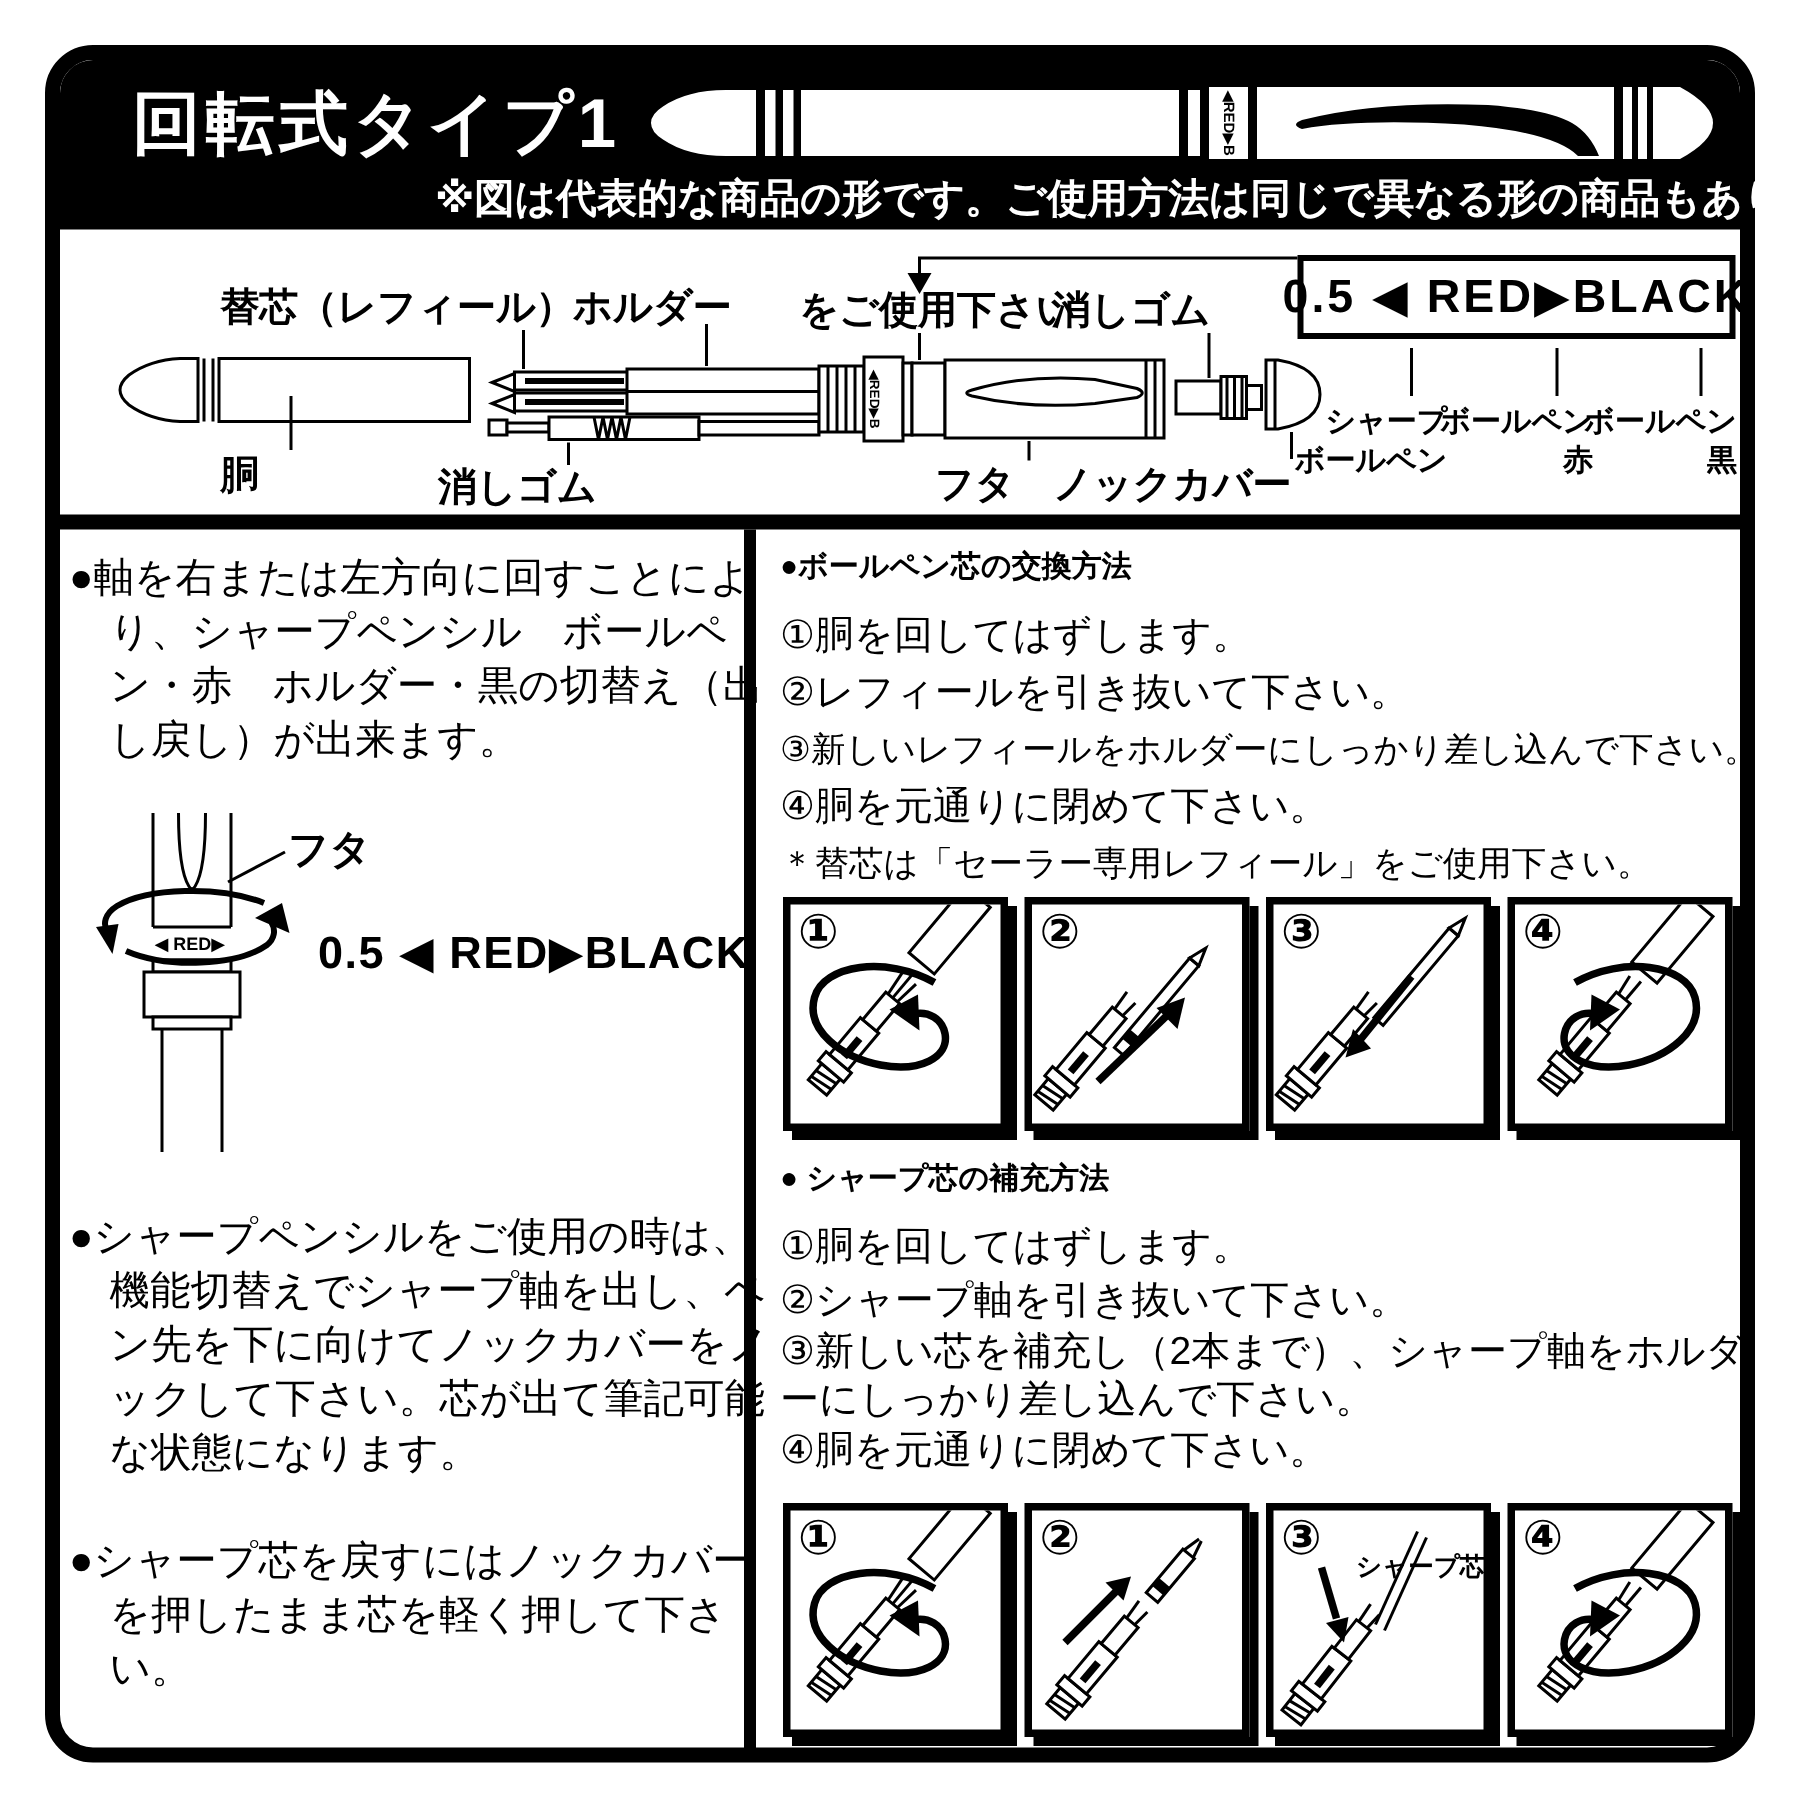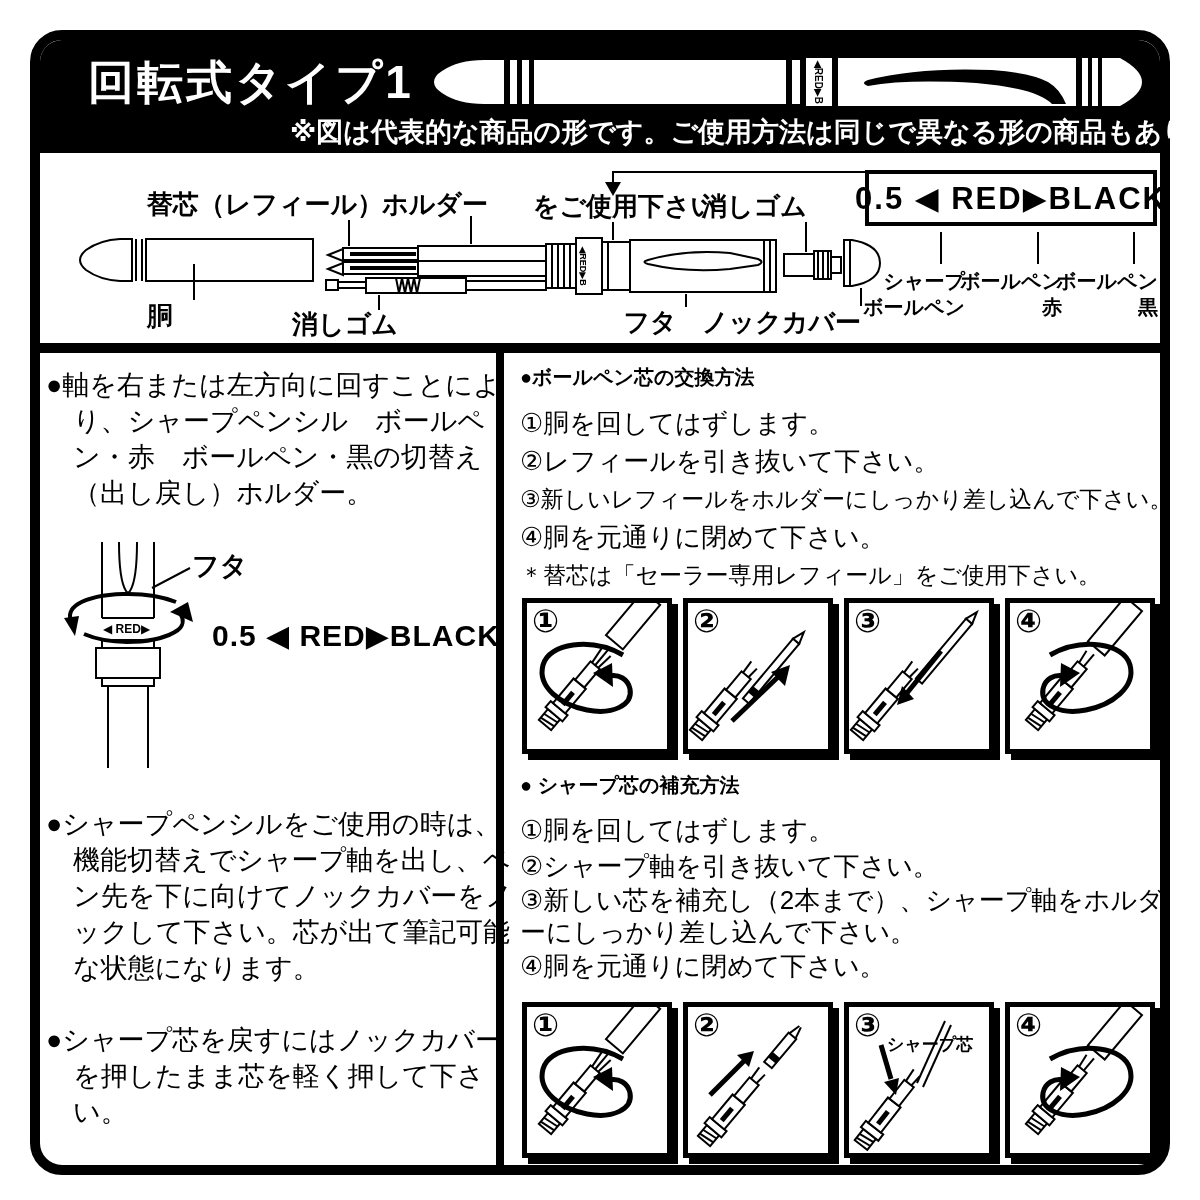--- a/index.html
+++ b/index.html
@@ -69,21 +69,21 @@
   .steps2{position:absolute;left:520px;width:650px;font-size:26px;font-weight:500;}
   .steps2 .st{line-height:36px;white-space:nowrap;}
   .steps2 .st-wrap{line-height:32px;white-space:normal;}
   
   .sbox{
     position:absolute;width:150px;height:156px;border:5px solid #000;box-sizing:border-box;
     background:#fff;box-shadow:6px 6px 0 #000;
   }
   .snum{position:absolute;left:5px;top:0px;font-size:32px;font-weight:600;line-height:36px;}
   .sbox svg{position:absolute;left:0;top:0;}
-  .lead-lbl{position:absolute;left:38px;top:26px;font-size:17px;font-weight:700;white-space:nowrap;text-align:right;}
+  .lead-lbl{position:absolute;left:55px;top:26px;font-size:17px;font-weight:700;white-space:nowrap;text-align:right;}
   svg .ln{stroke:#000;stroke-width:2;fill:none;}
   svg .shp{stroke:#000;stroke-width:2;fill:#fff;}
   svg .blk{fill:#000;stroke:none;}
 </style>
 </head>
 <body>
 
 <div class="frame">
   <div class="header-black"></div>
 </div>
@@ -190,21 +190,21 @@
   </div>
   <div class="sel-opt" style="left:1008px;">
     <span>ボールペン</span>
     <span>黒</span>
   </div>
 </div>
 
 <div class="h-divider"></div>
 <div class="v-divider"></div>
 
-<div class="para" style="top:367px;">●軸を右または左方向に回すことにより、シャープペンシル　ボールペン・赤　ボールペン・黒の切替え（出し戻し）ホルダー。</div>
+<div class="para" style="top:367px;">●軸を右または左方向に回すことにより、シャープペンシル　ボールペン・赤　ホルダー・黒の切替え（出し戻し）が出来ます。</div>
 
 <div class="left-diagram">
   <svg width="430" height="240" viewBox="0 0 430 240">
     <line class="ln" x1="40" y1="6" x2="40" y2="82"></line>
       <line class="ln" x1="92" y1="6" x2="92" y2="82"></line>
     <path class="ln" d="M57,6 Q57,44 64,55 Q66,58 68,55 Q75,44 75,6"></path>
     <line class="ln" x1="128" y1="32" x2="90" y2="52"></line>
     <line class="ln" x1="40" y1="82" x2="92" y2="82"></line>
     <line class="ln" x1="40" y1="104" x2="92" y2="104"></line>
     <rect class="shp" x="40" y="104" width="52" height="8"></rect>

